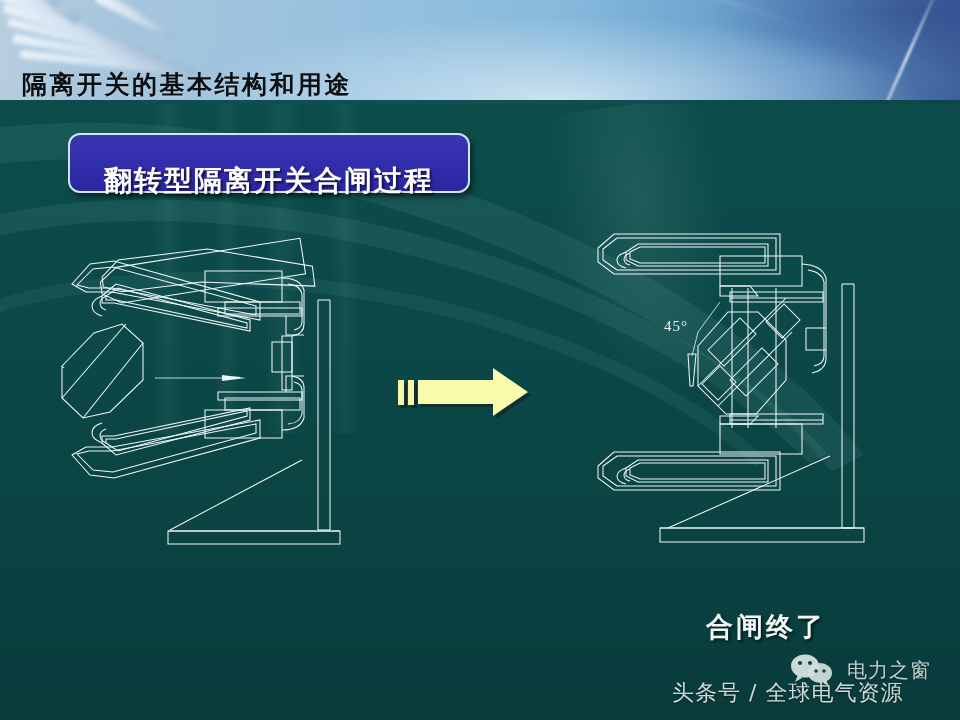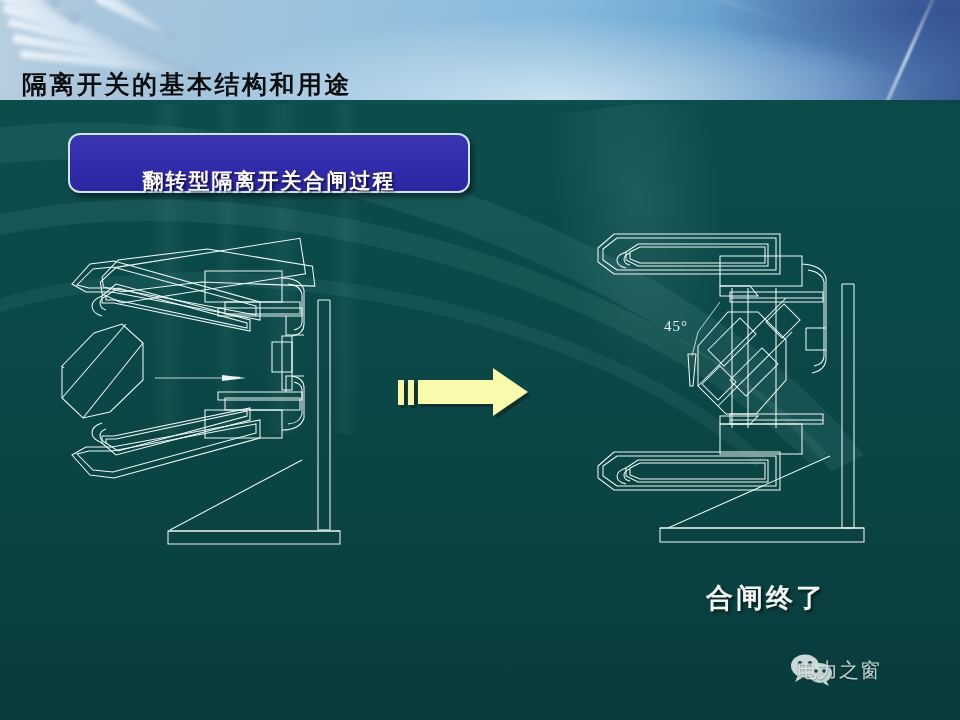--- a/index.html
+++ b/index.html
@@ -75,21 +75,21 @@
   
   .banner{
     position:absolute;left:68px;top:133px;width:398px;height:56px;
     background:linear-gradient(to bottom,#3a35b0,#322dab 50%,#2a25a0);
     border:2px solid #cfe6f2;border-radius:12px;
     box-shadow:3px 4px 5px rgba(0,0,0,.45);
     display:flex;align-items:center;justify-content:center;
   }
   .banner-text{
     font-family:Liberation Sans, sans-serif;
-    font-size:21px;font-weight:700;color:#ffffff;letter-spacing:2px;white-space:nowrap;
+    font-size:28px;font-weight:700;color:#ffffff;letter-spacing:2px;white-space:nowrap;
     text-shadow:2px 2px 2px rgba(0,0,0,.55);
     margin-top:36px;
   }
 
   
   .diagram{position:absolute;}
   .diagram svg{display:block;overflow:visible;}
   .ln{fill:none;stroke:#eef7f6;stroke-width:1.05;stroke-linejoin:miter;vector-effect:non-scaling-stroke;}
   .ln-t{fill:none;stroke:#dff0ee;stroke-width:0.85;vector-effect:non-scaling-stroke;}
   .fl{fill:#eef7f6;stroke:none;}
@@ -98,31 +98,31 @@
   .arrow-wrap{position:absolute;left:398px;top:366px;width:150px;height:56px;}
 
   
   .caption{
     position:absolute;
     font-family:"DejaVu Serif",serif;
     font-size:27px;font-weight:700;color:#f2f7f6;letter-spacing:3px;white-space:nowrap;
     text-shadow:2px 2px 3px rgba(0,0,0,.6);
   }
   .cap-left{left:115px;top:588px;}
-  .cap-right{left:706px;top:580px;}
+  .cap-right{left:706px;top:609px;}
 
   
   .wm-main{
     position:absolute;left:672px;top:678px;
     font-family:"DejaVu Sans",sans-serif;
     font-size:22px;color:rgba(236,244,243,.86);letter-spacing:1px;white-space:nowrap;
     text-shadow:0 1px 2px rgba(0,0,0,.45);
   }
   .wm-sub{
-    position:absolute;left:797px;top:657px;
+    position:absolute;left:847px;top:657px;
     font-family:"DejaVu Sans",sans-serif;
     font-size:20px;color:rgba(232,242,241,.82);letter-spacing:1px;white-space:nowrap;
     text-shadow:0 1px 2px rgba(0,0,0,.4);
   }
   .wechat{position:absolute;left:790px;top:654px;width:44px;height:34px;opacity:.9;}
 </style>
 </head>
 <body>
 
 <div id="slide">
@@ -304,14 +304,15 @@
       <path d="M8 21 L5 28 L12 24 Z" fill="#f2f7f6" opacity=".92"></path>
       <circle cx="10" cy="9" r="2.1" fill="#124a48"></circle>
       <circle cx="20" cy="9" r="2.1" fill="#124a48"></circle>
       <ellipse cx="30" cy="19" rx="12" ry="10" fill="#e9f2f1" opacity=".92"></ellipse>
       <path d="M36 26 L39 32 L33 29 Z" fill="#e9f2f1" opacity=".92"></path>
       <circle cx="26" cy="17" r="1.8" fill="#124a48"></circle>
       <circle cx="34" cy="17" r="1.8" fill="#124a48"></circle>
     </svg>
   </div>
   <div class="wm-sub">电力之窗</div>
+  <div class="wm-main">头条号 / 全球电气资源</div>
 
 </div>
 
 </body></html>

